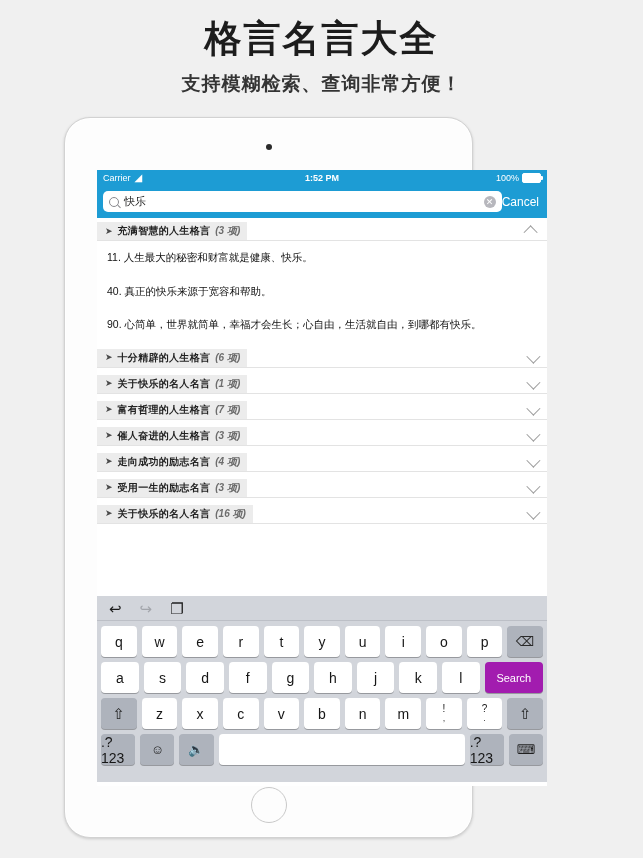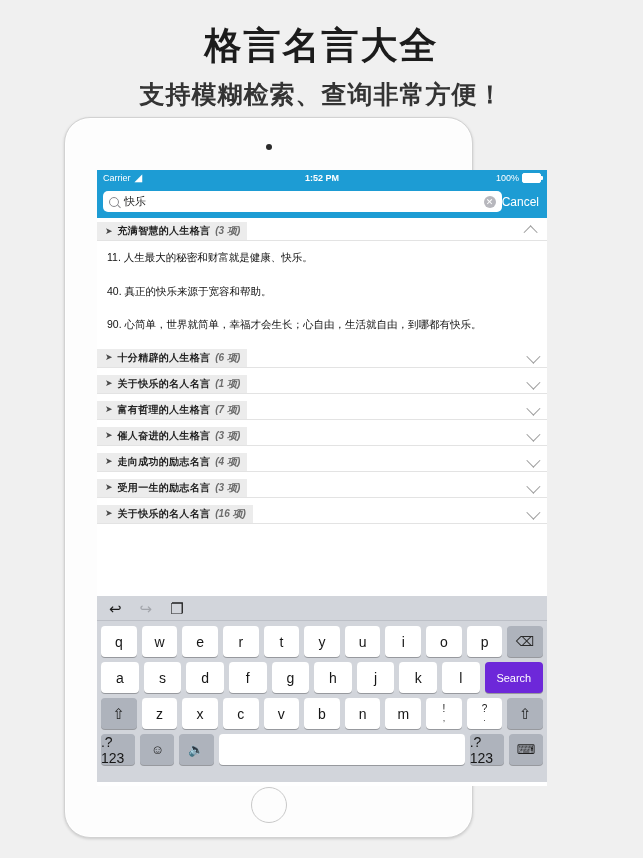--- a/index.html
+++ b/index.html
@@ -20,25 +20,25 @@
     text-align: center;
     padding-top: 18px;
   }
   .promo-title {
     font-family: "DejaVu Sans", "Liberation Sans", sans-serif;
     font-size: 37px;
     font-weight: bold;
     color: #1c1c1c;
     letter-spacing: 2px;
     line-height: 1.15;
-    margin: 7px;
+    margin: 0;
   }
   .promo-subtitle {
     font-family: "DejaVu Serif", "Liberation Serif", serif;
-    font-size: 25px;
+    font-size: 19px;
     font-weight: bold;
     color: #343434;
     letter-spacing: 1px;
     margin: 10px 0 0 0;
   }
 
   
   .device {
     position: absolute;
     left: 64px;
@@ -294,21 +294,21 @@
     align-items: center;
     justify-content: center;
     font-size: 14px;
     color: #161616;
     box-shadow: 0 1px 0 rgba(0,0,0,0.28);
   }
   .key.gray {
     background: #aeb3bc;
   }
   .key.blue {
-    background: #6d28d9;
+    background: #a21caf;
     color: #ffffff;
     font-size: 11px;
     flex: 1.55;
   }
   .key.space  { flex: 7.2; }
   .key.dual {
     flex-direction: column;
     gap: 0px;
     font-size: 10px;
     line-height: 1.05;

